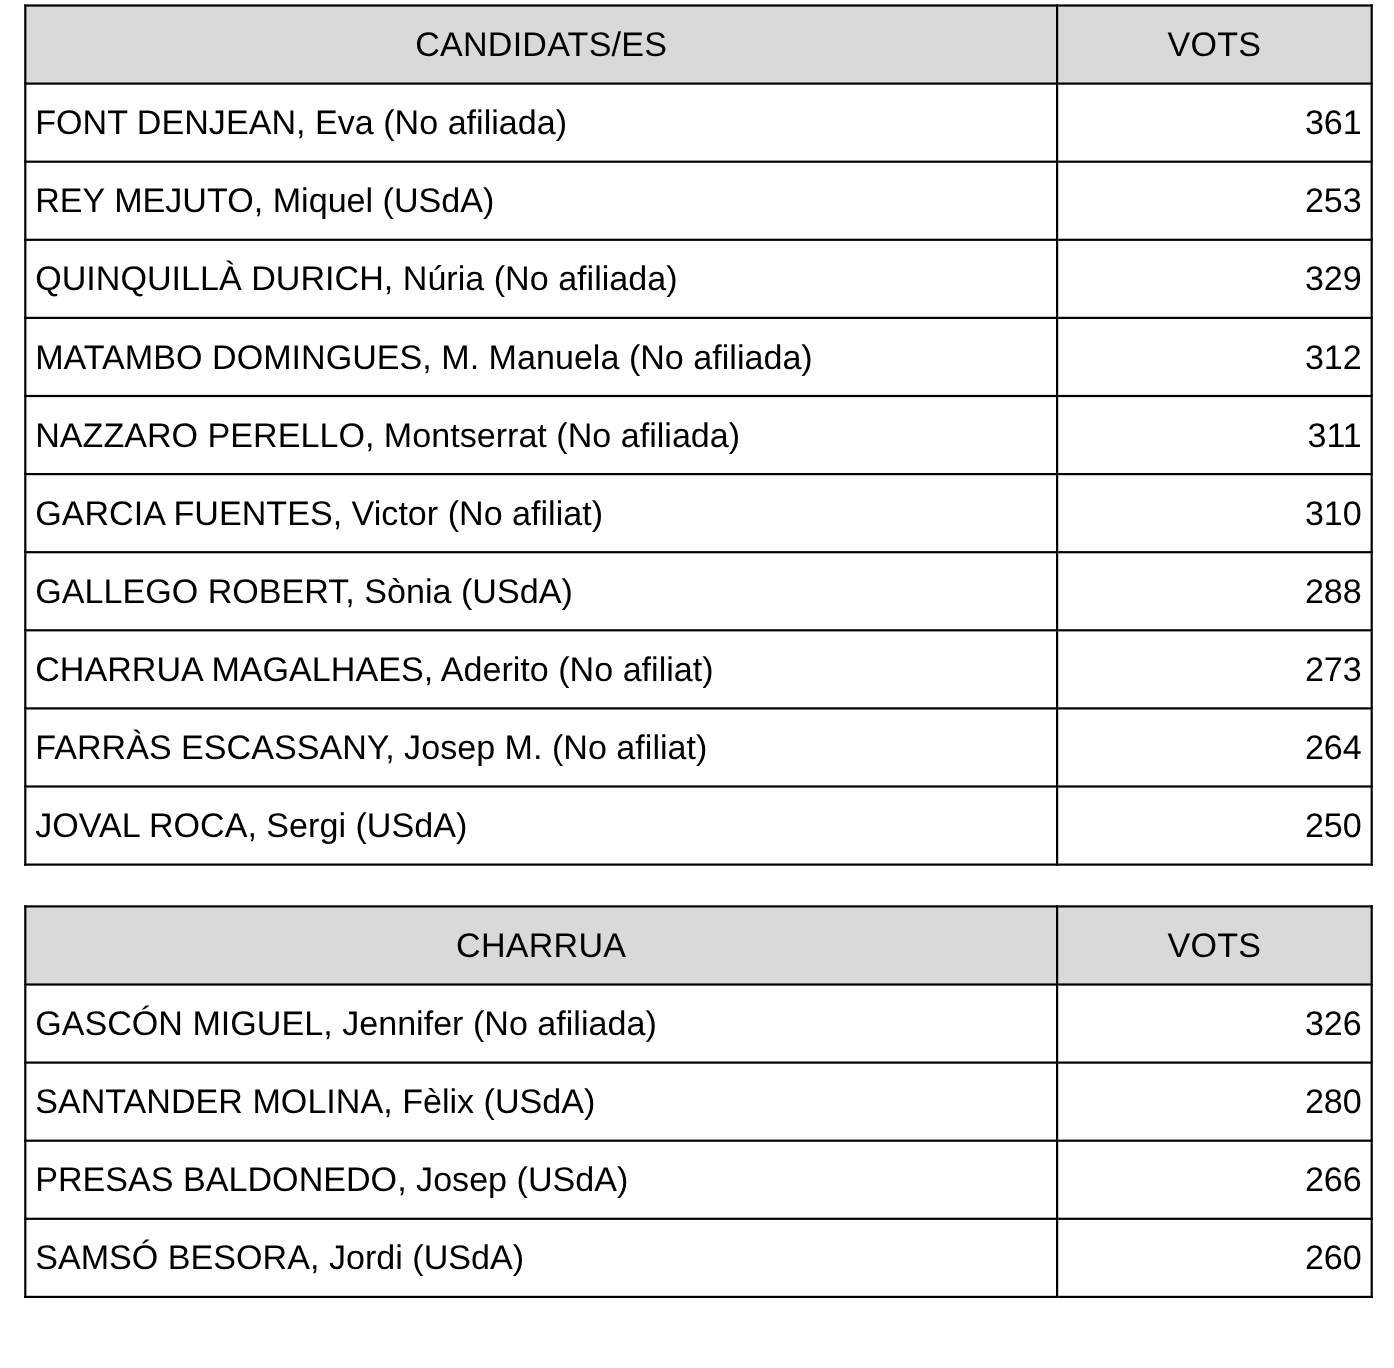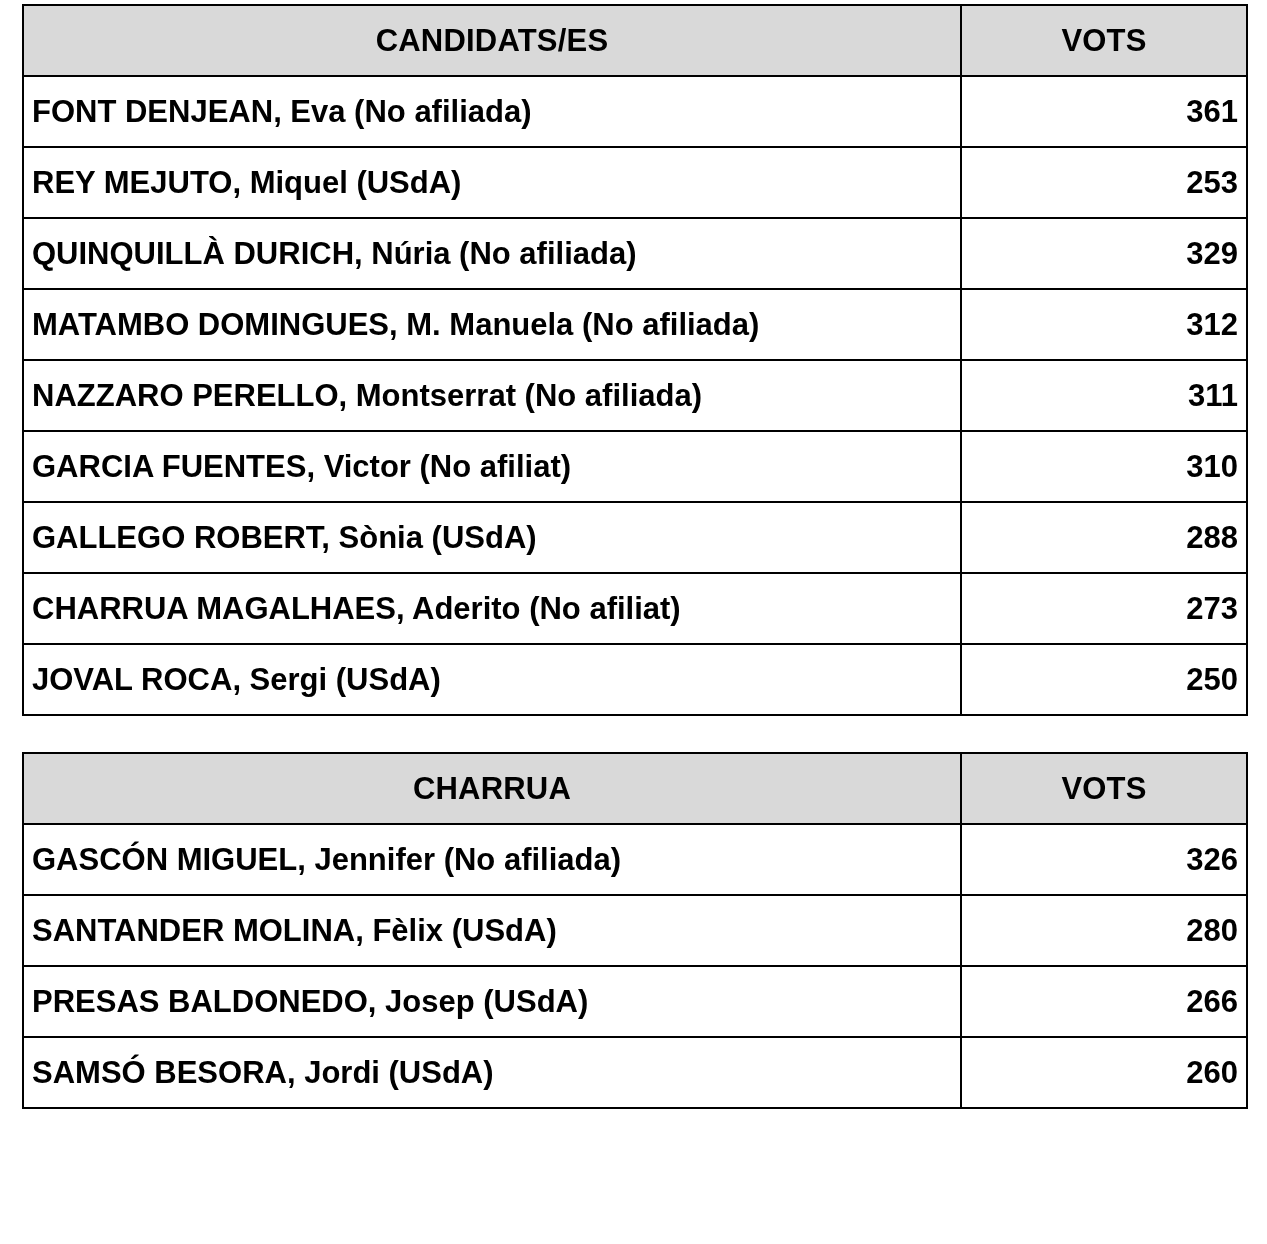--- a/index.html
+++ b/index.html
@@ -20,21 +20,21 @@
   }
   table.votes-table {
     border-collapse: collapse;
     table-layout: fixed;
     width: 1224px;
   }
   table.votes-table td,
   table.votes-table th {
     border: 2px solid #000000;
     padding: 0 8px;
-    font-weight: bold;
+    font-weight: normal;
     font-size: 31px;
     line-height: 1.15;
     height: 69px;
     vertical-align: middle;
     margin-left: 37px;
   }
   col.name-col { width: 938px; }
   col.votes-col { width: 286px; }
 
   thead th {
@@ -99,20 +99,24 @@
       </tr>
       <tr>
         <td class="name-cell">GALLEGO ROBERT, Sònia (USdA)</td>
         <td class="votes-cell">288</td>
       </tr>
       <tr>
         <td class="name-cell">CHARRUA MAGALHAES, Aderito (No afiliat)</td>
         <td class="votes-cell">273</td>
       </tr>
       <tr>
+        <td class="name-cell">FARRÀS ESCASSANY, Josep M. (No afiliat)</td>
+        <td class="votes-cell">264</td>
+      </tr>
+      <tr>
         <td class="name-cell">JOVAL ROCA, Sergi (USdA)</td>
         <td class="votes-cell">250</td>
       </tr>
     </tbody>
   </table>
 
   <div class="spacer"></div>
 
   <table class="votes-table">
     <colgroup>

